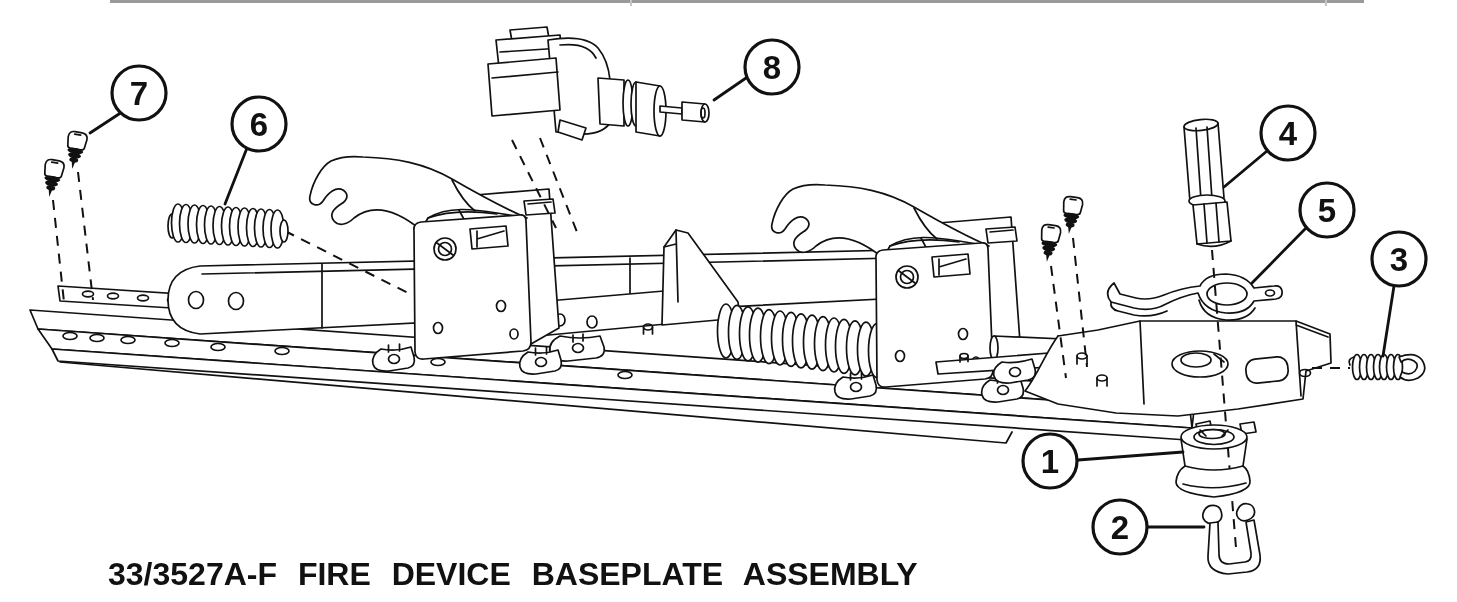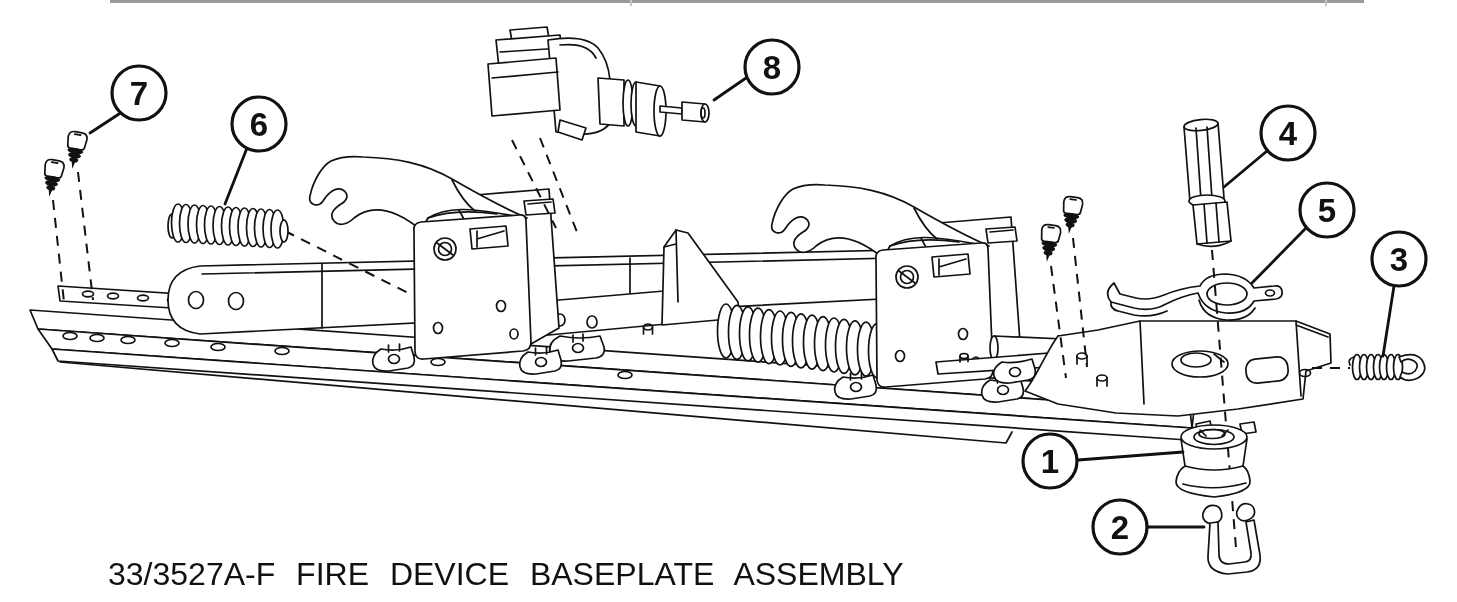--- a/index.html
+++ b/index.html
@@ -1,20 +1,20 @@
 <!DOCTYPE html>
 <html><head>
 <meta charset="utf-8">
 <style>
   html,body{margin:0;padding:0;background:#ffffff;}
   #stage{position:relative;width:1457px;height:602px;background:#ffffff;overflow:hidden;
          font-family:"Liberation Sans",sans-serif;}
   #rule{position:absolute;left:110px;top:0;width:1254px;height:3px;background:#9a9a9a;}
   .tick{position:absolute;top:0;width:2px;height:6px;background:#c4c4c4;}
-  #title{position:absolute;left:108px;top:556px;font-weight:normal;font-size:32px;color:#111;
+  #title{position:absolute;left:108px;top:556px;font-weight:bold;font-size:32px;color:#111;
          letter-spacing:0px;word-spacing:12px;white-space:nowrap;}
   svg{position:absolute;left:0;top:0;}
   .ln{stroke:#111;stroke-width:1.7;fill:none;stroke-linecap:round;stroke-linejoin:round;}
   .f{stroke:#111;stroke-width:1.7;fill:#ffffff;stroke-linejoin:round;}
   .k{fill:#111;stroke:none;}
   .dash{stroke:#111;stroke-width:2;fill:none;stroke-dasharray:10 8;stroke-linecap:butt;}
   .leader{stroke:#111;stroke-width:2.8;fill:none;stroke-linecap:round;}
   .callout{stroke:#111;stroke-width:3.2;fill:#ffffff;}
   .cnum{font-family:"Liberation Sans",sans-serif;font-size:33px;font-weight:bold;fill:#111;
         text-anchor:middle;}

